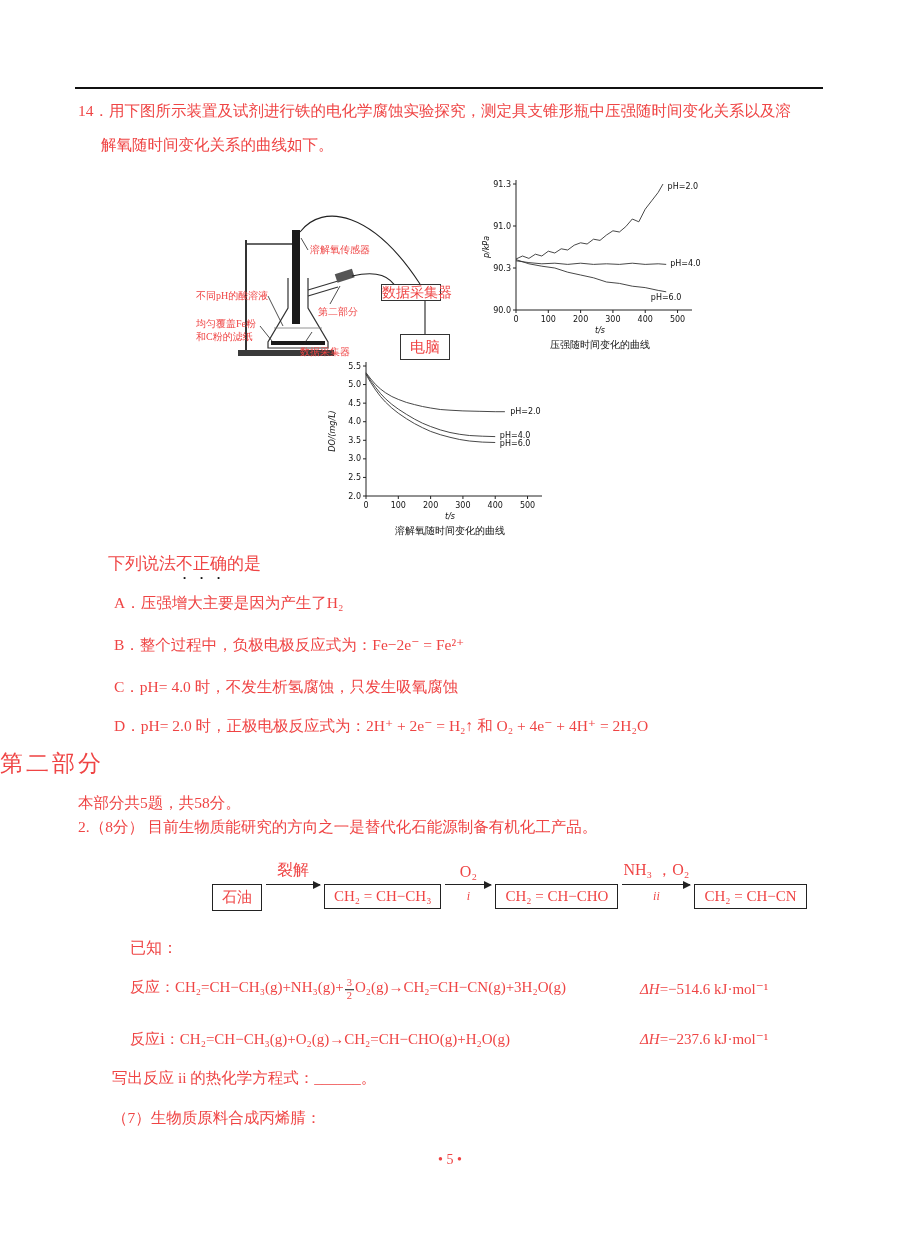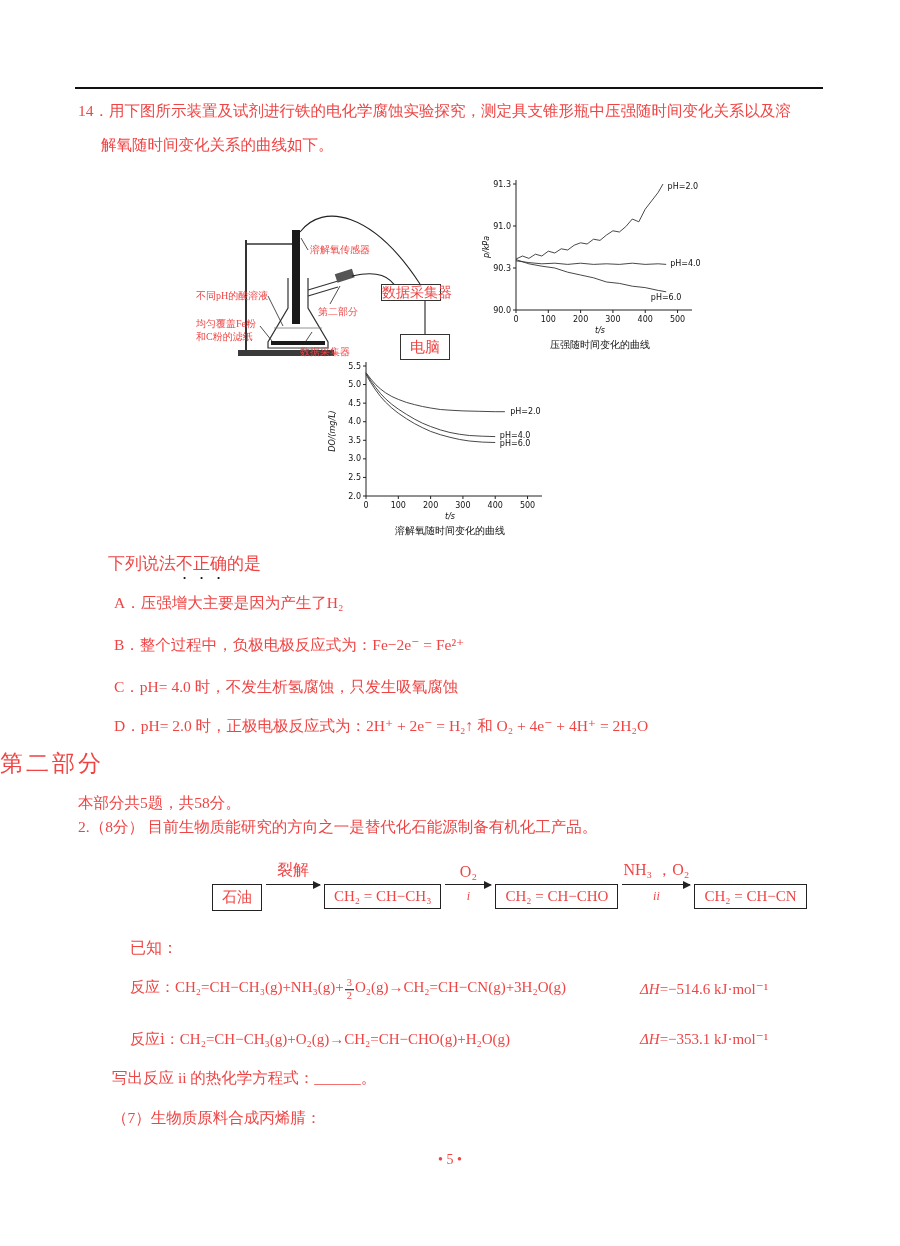--- a/index.html
+++ b/index.html
@@ -192,20 +192,20 @@
           <span class="den">2</span>
         </span><span>O₂(g)→CH₂=CH−CN(g)+3H₂O(g)</span>
     </span>
     <span class="eq-dh"><span class="ital">ΔH</span><span>=−514.6 kJ·mol⁻¹</span></span>
   </div>
 
   <div class="eq" style="top:1022px">
     <span class="eq-main">
       <span>反应ⅰ</span><span>：CH₂=CH−CH₃(g)+O₂(g)→CH₂=CH−CHO(g)+H₂O(g)</span>
     </span>
-    <span class="eq-dh"><span class="ital">ΔH</span><span>=−353.1 kJ·mol⁻¹</span></span>
+    <span class="eq-dh"><span class="ital">ΔH</span><span>=−237.6 kJ·mol⁻¹</span></span>
   </div>
 
   <div class="abs stem" style="left:112px;top:1066px">写出反应 ii 的热化学方程式：______。</div>
   <div class="abs stem" style="left:112px;top:1106px">（7）生物质原料合成丙烯腈：</div>
 
   <div class="footer">• 5 •</div>
 </div>
 
 </body></html>

